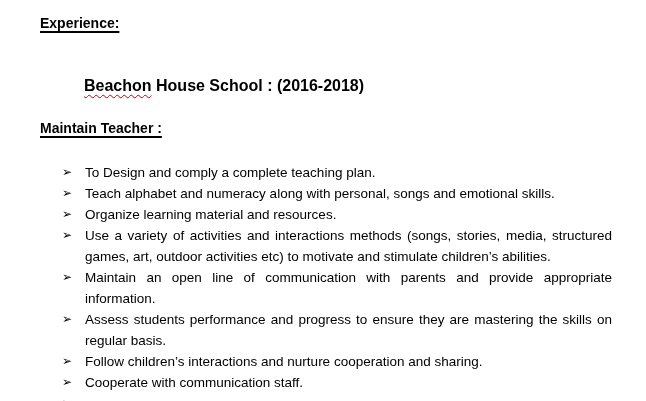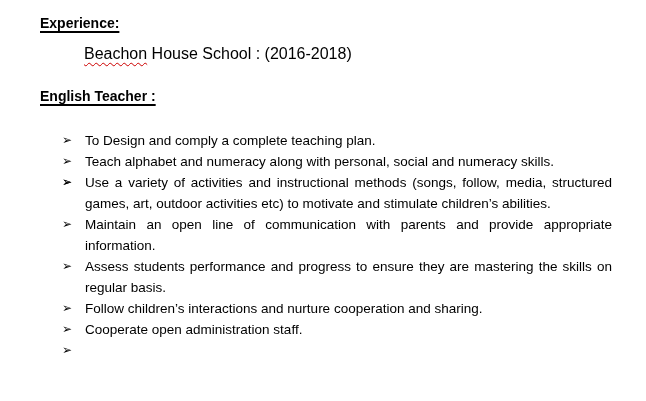--- a/index.html
+++ b/index.html
@@ -26,23 +26,23 @@
     text-decoration: underline;
     text-decoration-thickness: 1.5px;
     text-underline-offset: 3px;
     display: inline-block;
   }
   .role-heading-wrap {
     margin-top: 23px;
   }
   .school-heading {
     font-size: 16px;
-    font-weight: normal;
+    font-weight: bold;
     line-height: 20px;
-    margin: 12px 0 0 44px;
+    margin: 44px 0 0 44px;
   }
   .misspelled {
     text-decoration: underline;
     text-decoration-style: wavy;
     text-decoration-color: #cc0000;
     text-decoration-thickness: 1px;
     text-underline-offset: 3px;
     text-decoration-skip-ink: none;
   }
   ul.duties {
@@ -73,28 +73,28 @@
 
 <div class="page">
 
   <div>
     <h2 class="heading">Experience:</h2>
   </div>
 
   <h1 class="school-heading"><span class="misspelled">Beachon</span><span> House School : (2016-2018)</span></h1>
 
   <div class="role-heading-wrap">
-    <h2 class="heading">English Teacher :</h2>
+    <h2 class="heading">Maintain Teacher :</h2>
   </div>
 
   <ul class="duties">
       <li><span class="bullet">➢</span><span>To Design and comply a complete teaching plan.</span></li>
-      <li><span class="bullet">➢</span><span>Teach alphabet and numeracy along with personal, social and numeracy skills.</span></li>
-      <li><span class="bullet">➢</span></li>
-      <li><span class="bullet">➢</span><span>Use a variety of activities and instructional methods (songs, follow, media, structured games, art, outdoor activities etc) to motivate and stimulate children’s abilities.</span></li>
+      <li><span class="bullet">➢</span><span>Teach alphabet and numeracy along with personal, songs and emotional skills.</span></li>
+      <li><span class="bullet">➢</span><span>Organize learning material and resources.</span></li>
+      <li><span class="bullet">➢</span><span>Use a variety of activities and interactions methods (songs, stories, media, structured games, art, outdoor activities etc) to motivate and stimulate children’s abilities.</span></li>
       <li><span class="bullet">➢</span><span>Maintain an open line of communication with parents and provide appropriate information.</span></li>
       <li><span class="bullet">➢</span><span>Assess students performance and progress to ensure they are mastering the skills on regular basis.</span></li>
       <li><span class="bullet">➢</span><span>Follow children’s interactions and nurture cooperation and sharing.</span></li>
-      <li><span class="bullet">➢</span><span>Cooperate open administration staff.</span></li>
+      <li><span class="bullet">➢</span><span>Cooperate with communication staff.</span></li>
       <li><span class="bullet">➢</span></li>
     </ul>
 
 </div>
 
 </body></html>

